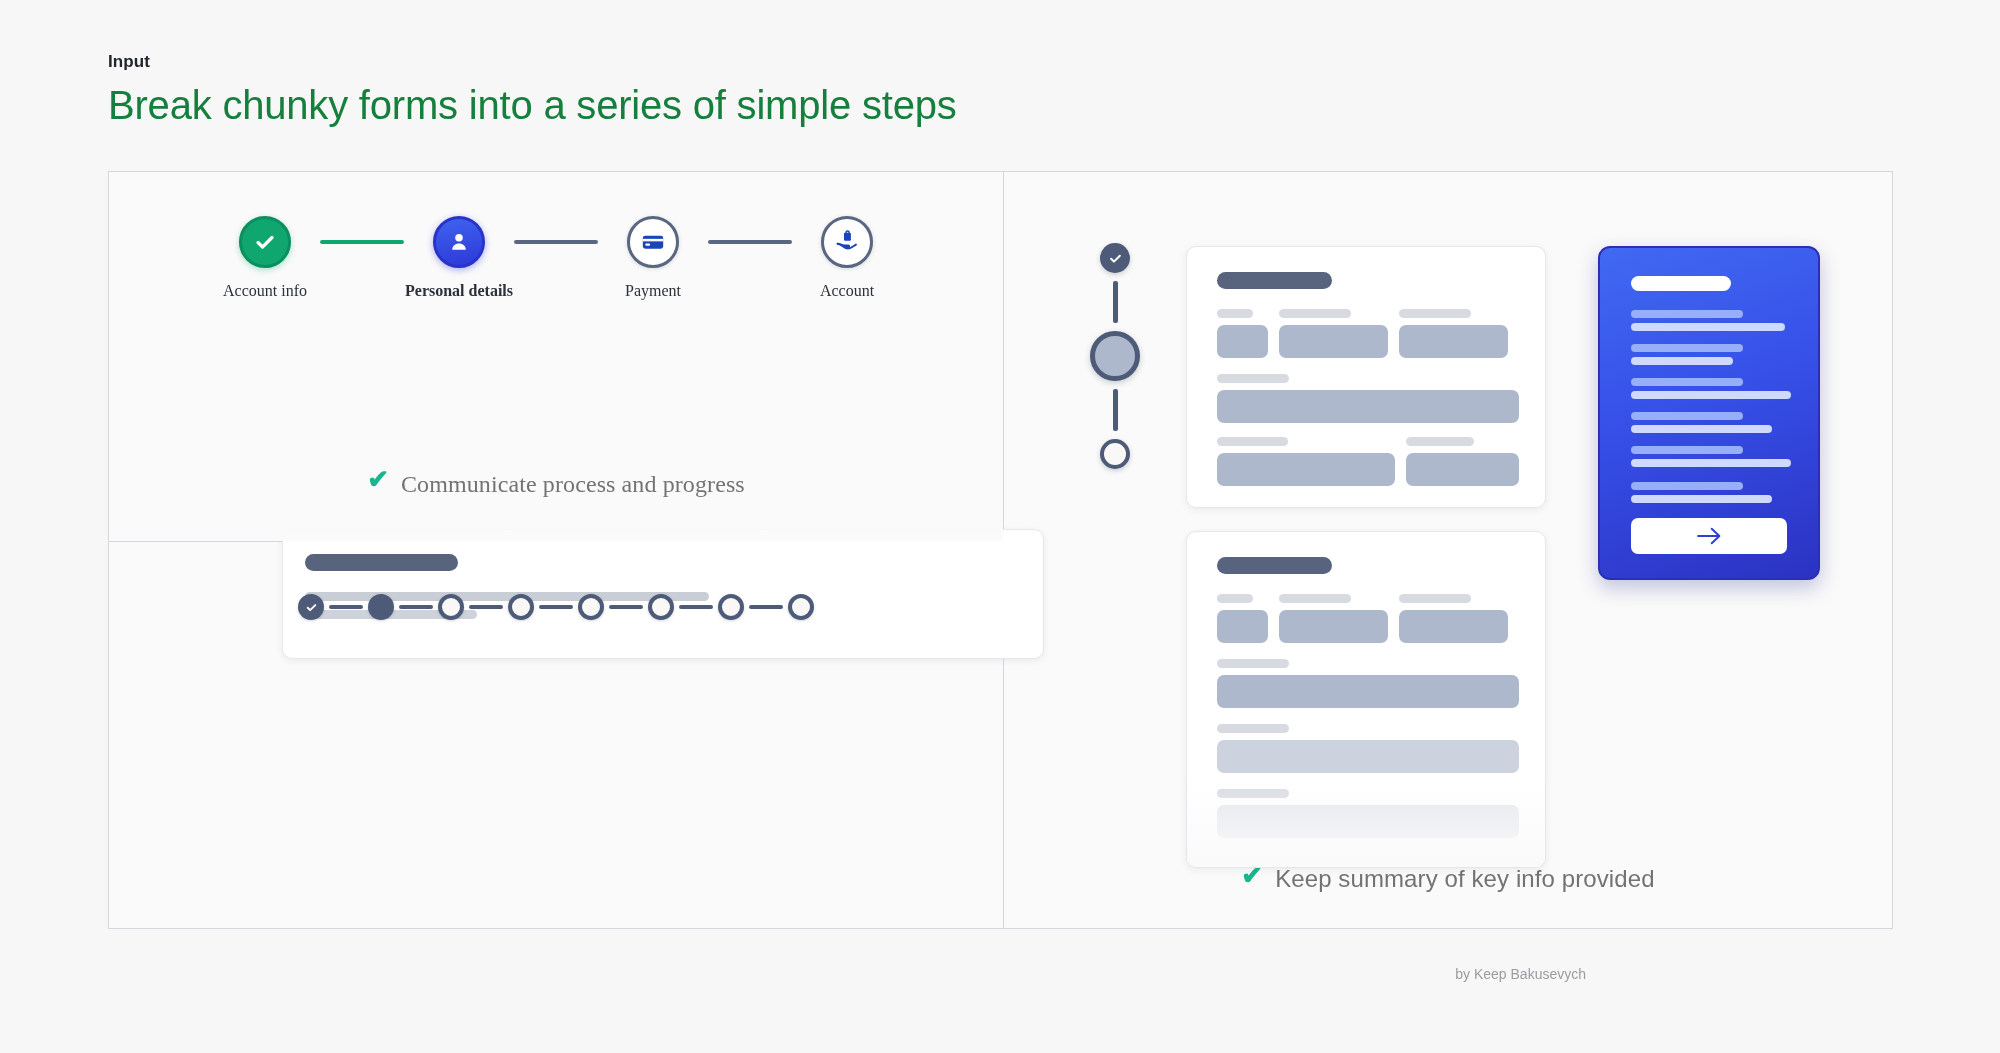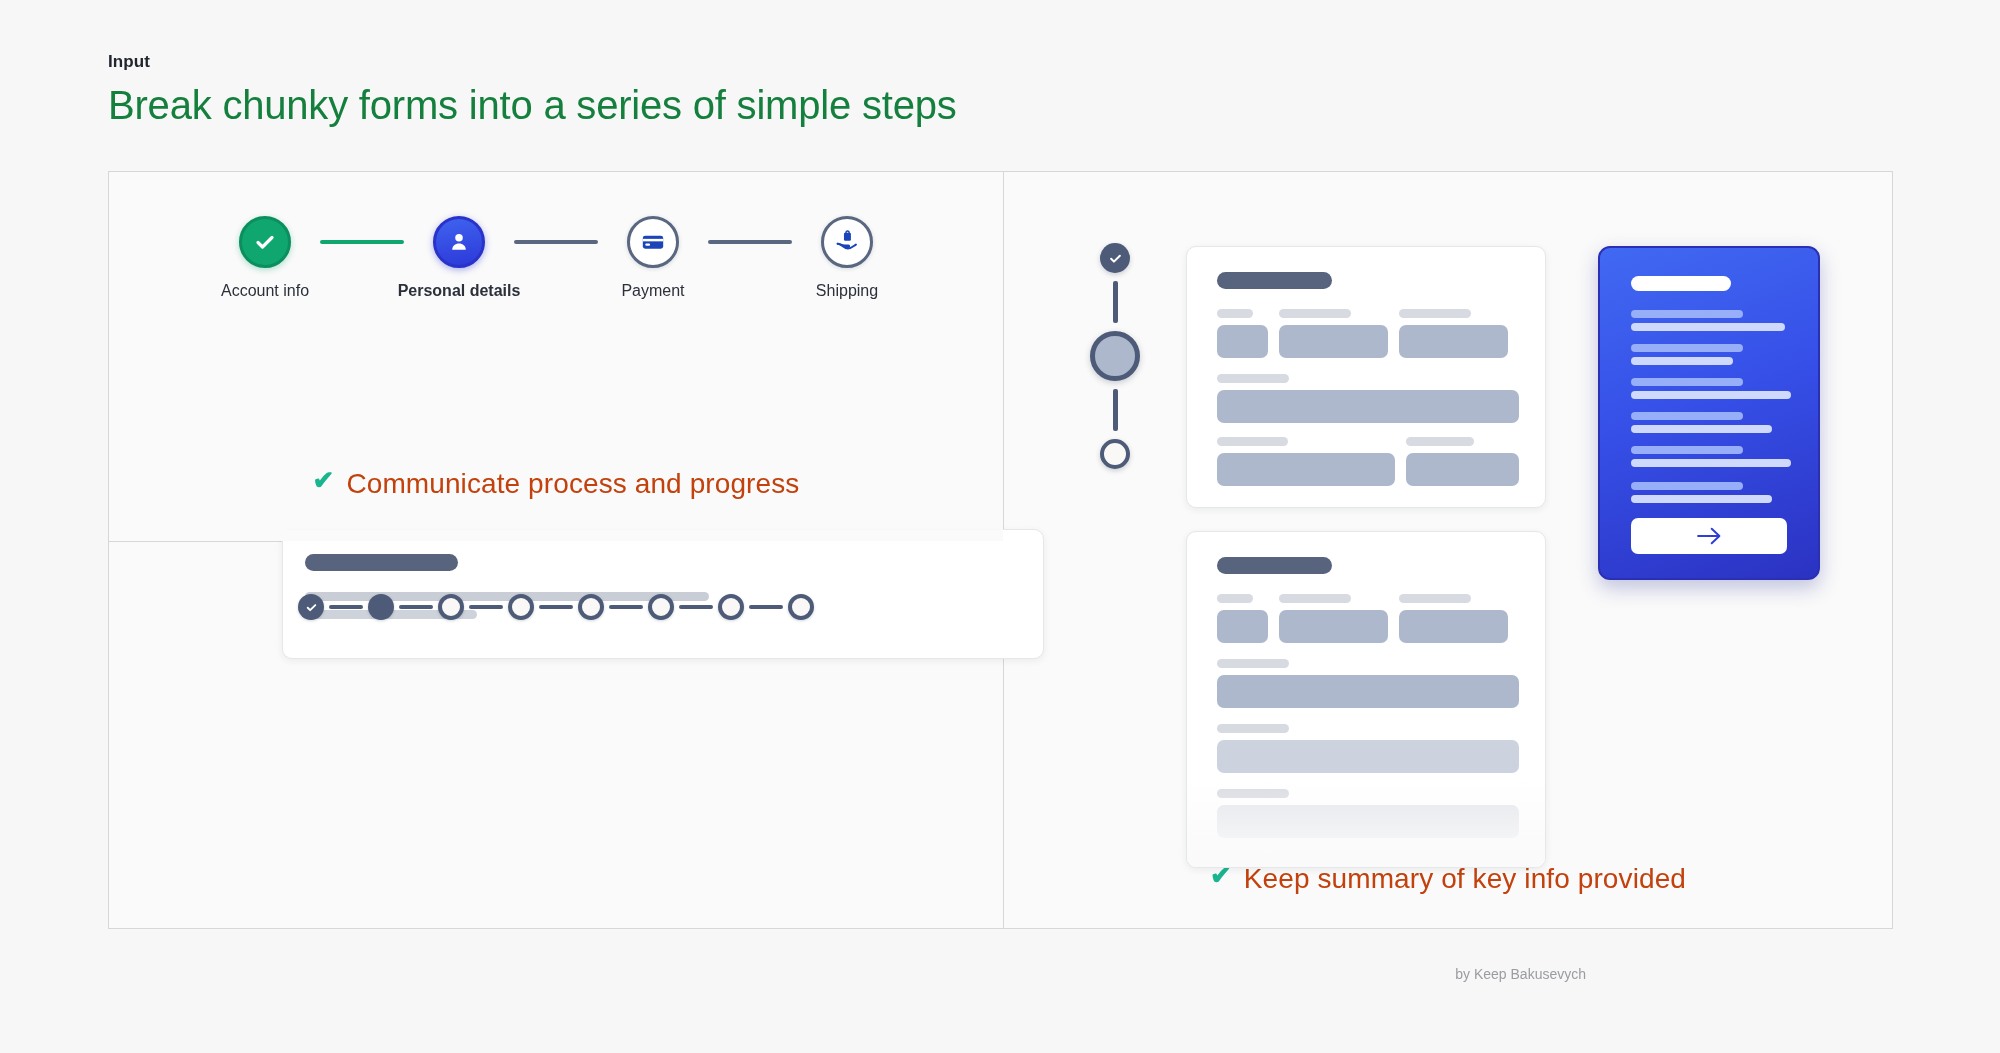--- a/index.html
+++ b/index.html
@@ -28,33 +28,33 @@
     position: absolute; left: 108px; top: 171px;
     width: 1785px; height: 758px;
     display: flex;
     border: 1px solid #d5d7da;
     background: #fafafa;
   }
   .col-left { width: 895px; display: flex; flex-direction: column;
               border-right: 1px solid #d5d7da; }
   .col-right { flex: 1; position: relative; }
   .cell-top { height: 370px; border-bottom: 1px solid #d5d7da;
-              position: relative; }
+              position: relative; font-family: Liberation Serif, serif; }
   .cell-bottom { flex: 1; position: relative; }
 
   
   .caption {
     position: absolute; left: 0; width: 100%;
     display: flex; justify-content: center; align-items: flex-start;
     gap: 12px; padding: 0 40px;
   }
   .caption .mark { font-size: 26px; line-height: 30px; flex: none; }
   .mark.ok { color: #19b58e; font-weight: bold; }
   .caption .txt {
-    font-size: 28px; color: #c2410c; line-height: 38px;
+    font-size: 24px; color: #737373; line-height: 38px;
     text-align: center; letter-spacing: .1px;
   }
 
   
   .hstepper {
     position: absolute; left: 0; top: 44px; width: 100%;
     display: flex; justify-content: center; align-items: flex-start;
   }
   .hstep { display: flex; flex-direction: column; align-items: center;
            width: 110px; }
@@ -224,21 +224,21 @@
 
           <div class="hstep">
             <div class="circle todo">
               <svg width="26" height="26" viewBox="0 0 24 24">
                 <rect x="9.2" y="3.4" width="6.4" height="7.4" rx="1.1" fill="#1a44b8"></rect>
                 <path d="M11 3.6c0-1.1.7-1.8 1.5-1.8s1.5.7 1.5 1.8" fill="none" stroke="#1a44b8" stroke-width="1.3"></path>
                 <path d="M3.4 13.6c2.6 0 3.4 1.6 6.3 1.6h3.6c.9 0 .9 1.4 0 1.4h-3.3" fill="none" stroke="#1a44b8" stroke-width="1.9" stroke-linecap="round"></path>
                 <path d="M3.4 13.6c3.4 0 6 4.4 9.4 4.4 3 0 5.4-2.4 7.4-3.6" fill="none" stroke="#1a44b8" stroke-width="1.9" stroke-linecap="round"></path>
               </svg>
             </div>
-            <div class="lbl">Shipping</div>
+            <div class="lbl">Account</div>
           </div>
 
         </div>
 
         <div class="skel-card" id="tl-card">
           <div class="bar title"></div>
           <div class="l1"></div>
           <div class="l2"></div>
         </div>
         <div class="fade" style="height:60px"></div>

